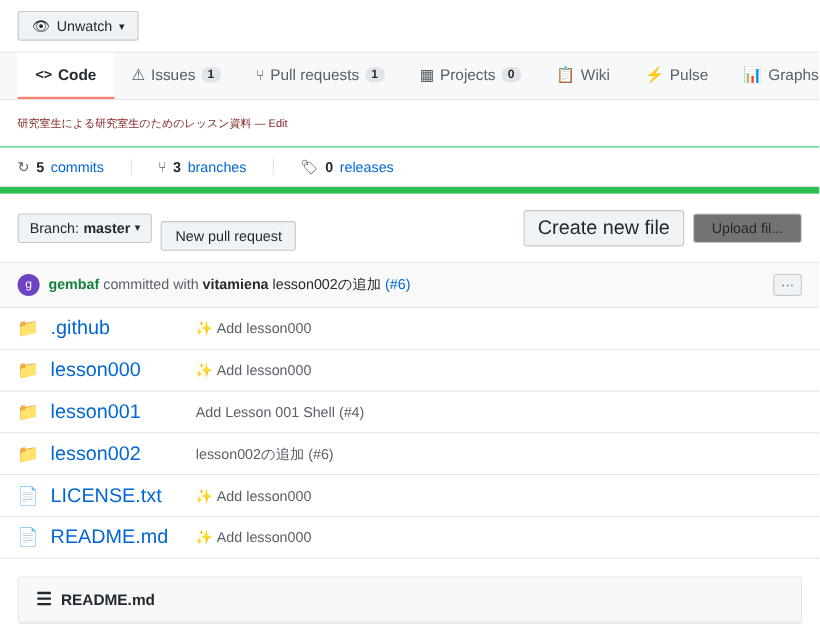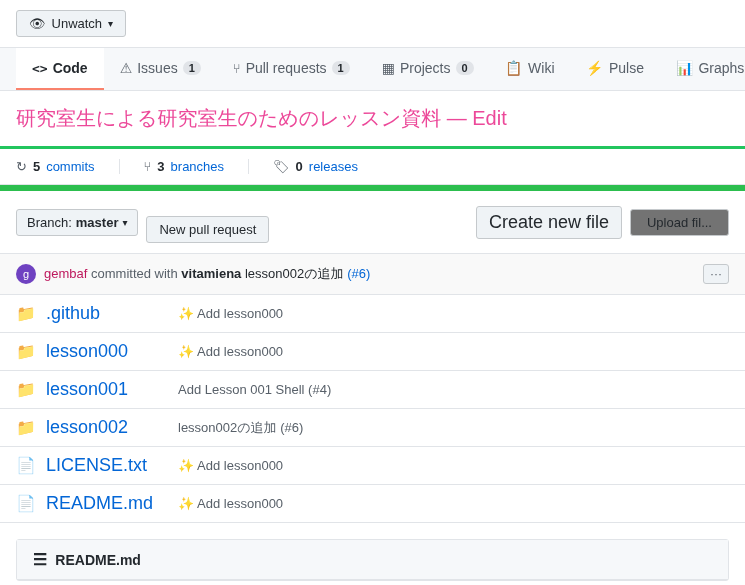--- a/index.html
+++ b/index.html
@@ -10,21 +10,21 @@
     .repo-title { display: flex; align-items: center; gap: 4px; font-size: 20px; }
     .unwatch-btn { display: flex; align-items: center; gap: 6px; padding: 5px 12px; font-size: 13px; background: #eff3f6; border: 1px solid #c5c9cc; border-radius: 3px; cursor: pointer; color: #24292e; }
 
     
     .repo-nav { display: flex; padding: 0 16px; border-bottom: 1px solid #e1e4e8; background: #f6f8fa; }
     .nav-tab { display: flex; align-items: center; gap: 5px; padding: 12px 16px; font-size: 14px; color: #586069; text-decoration: none; border-bottom: 2px solid transparent; cursor: pointer; white-space: nowrap; }
     .nav-tab.active { color: #24292e; border-bottom-color: #f9826c; font-weight: 600; background: #fff; }
     .nav-badge { display: inline-flex; align-items: center; justify-content: center; padding: 1px 6px; font-size: 11px; font-weight: 600; background: #e1e4e8; border-radius: 20px; color: #24292e; }
 
     
-    .repo-desc { padding: 14px 16px; font-size: 20px; color: #ec4899; border-bottom: 3px solid #22c55e; }
+    .repo-desc { padding: 14px 16px; font-size: 10px; color: #7f1d1d; border-bottom: 1px solid #22c55e; }
 
     
     .stats-bar { display: flex; padding: 10px 16px; gap: 0; border-bottom: 1px solid #e1e4e8; }
     .stat-item { display: flex; align-items: center; gap: 6px; padding: 0 24px; color: #0366d6; font-size: 13px; border-right: 1px solid #e1e4e8; cursor: pointer; }
     .stat-item:first-child { padding-left: 0; }
     .stat-num { font-weight: 600; color: #24292e; }
 
     
     .green-bar { height: 6px; background: #2cbe4e; width: 100%; }
 
@@ -35,21 +35,21 @@
     .branch-label { font-weight: 600; }
     .new-pr-btn { padding: 5px 12px; font-size: 13px; background: #eff3f6; border: 1px solid #c5c9cc; border-radius: 3px; cursor: pointer; color: #24292e; margin-top: 15px; }
     .branch-right { display: flex; align-items: center; gap: 8px; }
     .create-file-btn { padding: 5px 12px; font-size: 18px; background: #eff3f6; border: 1px solid #c5c9cc; border-radius: 3px; cursor: pointer; color: #24292e; }
     .upload-file-btn { padding: 5px 16px; font-size: 13px; background: #737373; border: 1px solid #c5c9cc; border-radius: 3px; cursor: pointer; color: #24292e; }
 
     
     .commit-row { display: flex; align-items: center; gap: 8px; padding: 10px 16px; background: #f9f9f9; border-bottom: 1px solid #e1e4e8; }
     .avatar { width: 20px; height: 20px; border-radius: 50%; background: #6f42c1; display: flex; align-items: center; justify-content: center; color: white; font-size: 11px; overflow: hidden; }
     .commit-text { flex: 1; font-size: 13px; color: #586069; }
-    .commit-text .author { color: #be185d; font-weight: 400; }
+    .commit-text .author { color: #15803d; font-weight: 700; }
     .commit-text .committer { color: #24292e; font-weight: 600; }
     .commit-text .message { color: #24292e; }
     .commit-text .issue-link { color: #0366d6; }
     .more-btn { padding: 2px 6px; font-size: 12px; background: #eff3f6; border: 1px solid #c5c9cc; border-radius: 3px; cursor: pointer; color: #586069; }
     .file-row { display: flex; align-items: center; border-bottom: 1px solid #e1e4e8; padding: 8px 16px; gap: 12px; }
     .file-icon { font-size: 16px; color: #6a737d; width: 18px; flex-shrink: 0; }
     .file-name { color: #0366d6; font-size: 18px; min-width: 120px; cursor: pointer; }
     .file-commit { color: #586069; font-size: 13px; flex: 1; }
 
     

